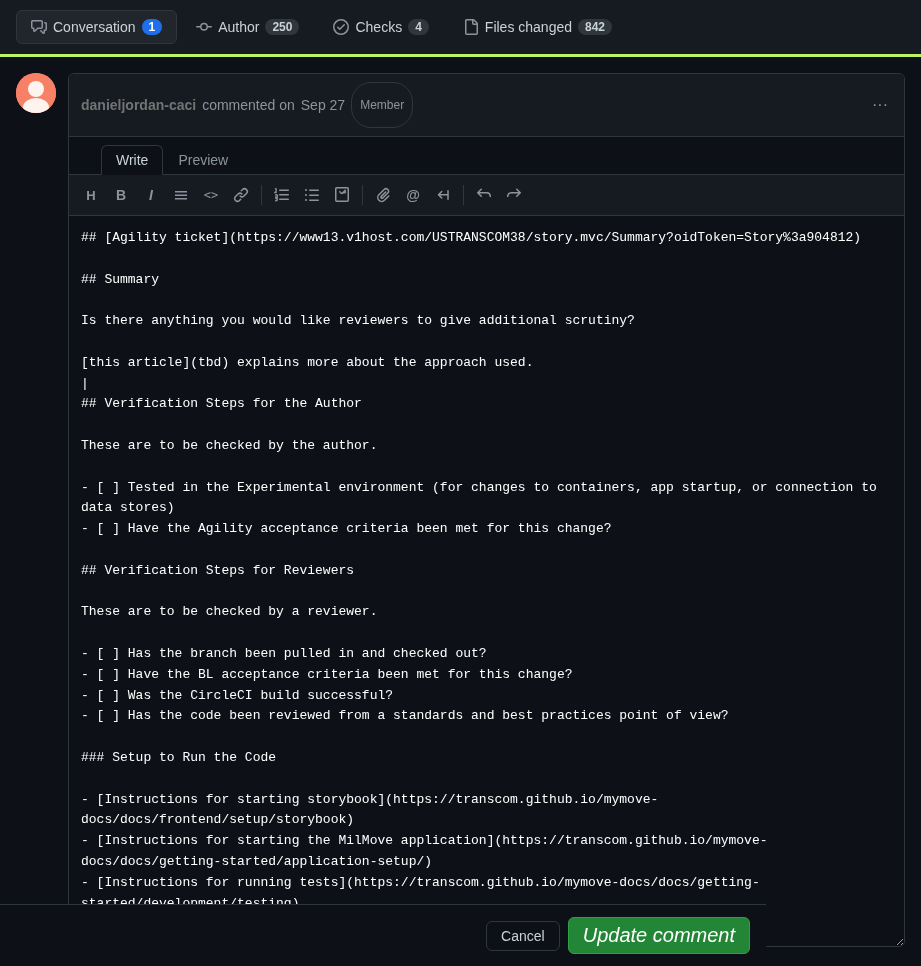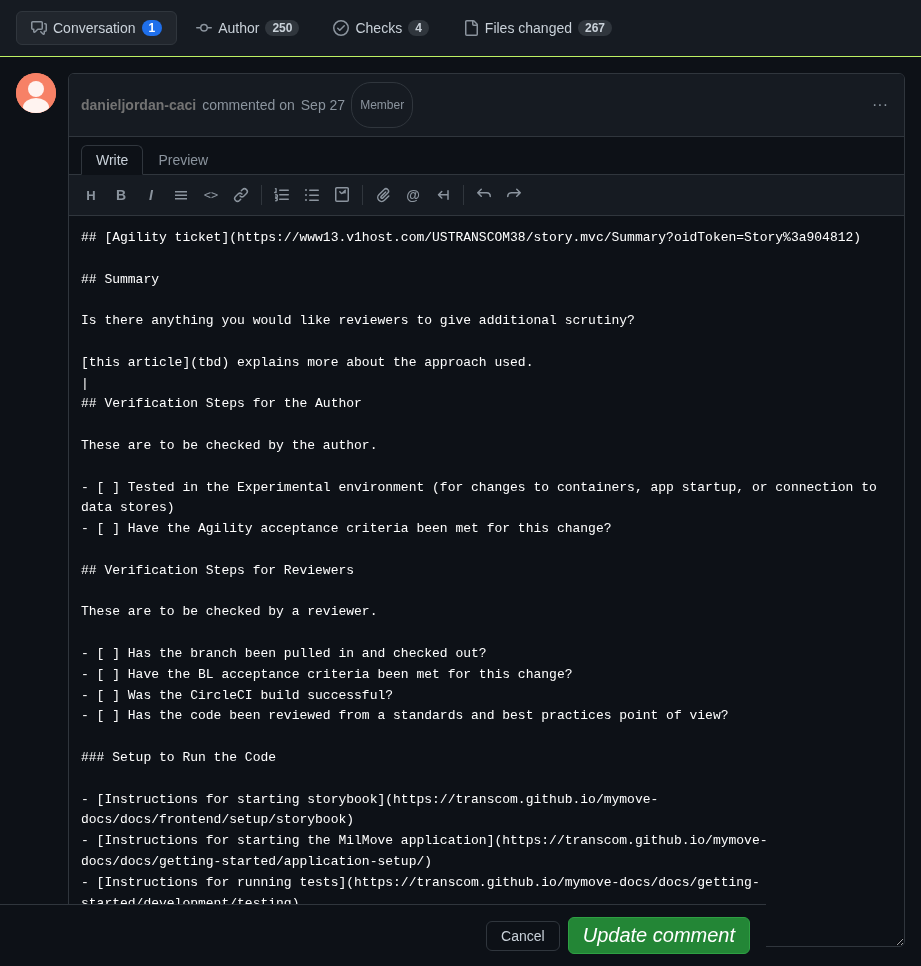--- a/index.html
+++ b/index.html
@@ -10,21 +10,21 @@
       font-size: 14px;
       width: 921px;
       min-height: 966px;
     }
 
     
     .top-nav {
       display: flex;
       align-items: center;
       background: #161b22;
-      border-bottom: 1px solid #bef264;
+      border-bottom: 3px solid #bef264;
       height: 57px;
       padding: 9px 16px;
       gap: 4px;
     }
     .nav-tab {
       display: flex;
       align-items: center;
       gap: 6px;
       padding: 8px 14px;
       border-radius: 6px;
@@ -161,20 +161,21 @@
       border-radius: 6px 6px 0 0;
       color: #8b949e;
       background: none;
       margin-bottom: -1px;
     }
     .editor-tab.active {
       color: #c9d1d9;
       background: #0d1117;
       border: 1px solid #30363d;
       border-bottom-color: #0d1117;
+      margin-left: 20px;
     }
 
     
     .editor-toolbar {
       display: flex;
       align-items: center;
       gap: 2px;
       padding: 6px 8px;
       border-bottom: 1px solid #30363d;
       background: #161b22;
@@ -288,21 +289,21 @@
     <span class="badge">4</span>
   </div>
 
   <div class="nav-tab">
     <span class="tab-icon">
       <svg width="16" height="16" viewBox="0 0 16 16" fill="currentColor">
         <path d="M2 1.75C2 .784 2.784 0 3.75 0h6.586c.464 0 .909.184 1.237.513l2.914 2.914c.329.328.513.773.513 1.237v9.586A1.75 1.75 0 0 1 13.25 16h-9.5A1.75 1.75 0 0 1 2 14.25Zm1.75-.25a.25.25 0 0 0-.25.25v12.5c0 .138.112.25.25.25h9.5a.25.25 0 0 0 .25-.25V6h-2.75A1.75 1.75 0 0 1 9 4.25V1.5Zm6.75.062V4.25c0 .138.112.25.25.25h2.688Z"></path>
       </svg>
     </span>
     <span>Files changed</span>
-    <span class="badge">267</span>
+    <span class="badge">842</span>
   </div>
 </nav>
 
 <div class="main-content">
   <div class="comment-block">
 
     <div class="avatar">
       <svg viewBox="0 0 40 40" fill="none" xmlns="http://www.w3.org/2000/svg">
         <rect width="40" height="40" fill="#f78166"></rect>
         <circle cx="20" cy="16" r="8" fill="#fff" opacity="0.9"></circle>

